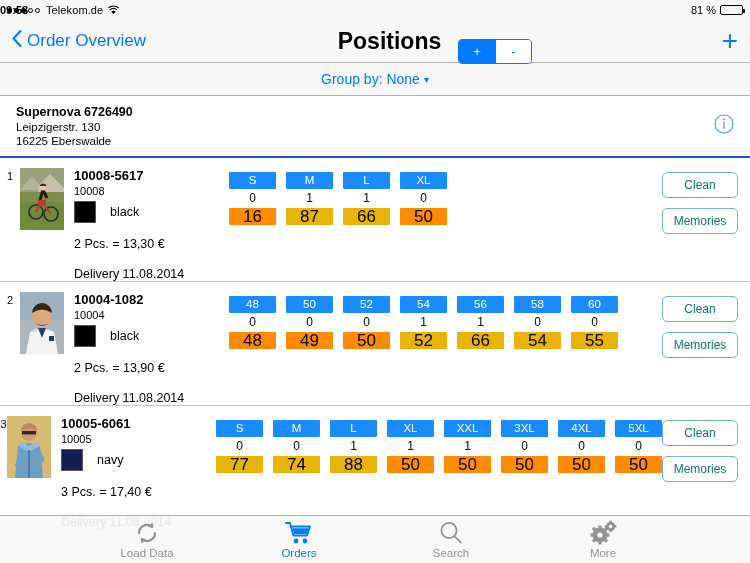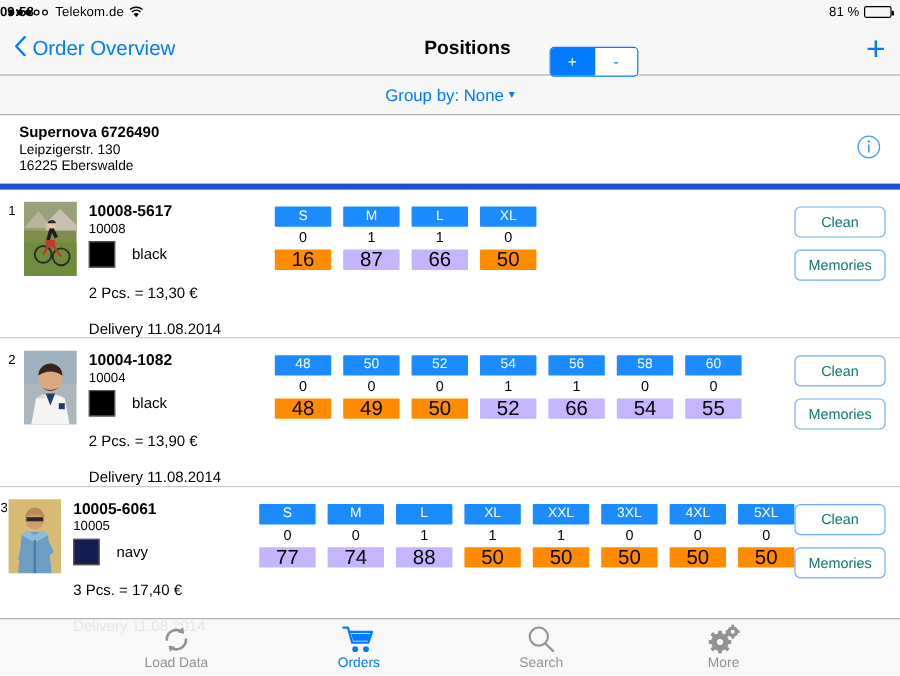--- a/index.html
+++ b/index.html
@@ -34,38 +34,38 @@
 
   
   .navbar {
     height: 43px; background: #f7f7f7;
     border-bottom: 1px solid #b2b2b2;
     display: flex; align-items: center; position: relative; padding: 0 12px;
   }
   .nav-back { display: flex; align-items: center; color: #007aff; font-size: 17px; cursor: pointer; }
   .nav-back .chev { margin-right: 5px; display: block; }
   .nav-title { position: absolute; left: 0; right: 0; text-align: center;
-               font-size: 16px; font-weight: bold; color: #000; pointer-events: none; margin-left: 29px; }
+               font-size: 23px; font-weight: bold; color: #000; pointer-events: none; margin-left: 29px; }
   .seg { position: absolute; left: 458px; top: 19px; display: flex;
          border: 1px solid #007aff; border-radius: 4px; overflow: hidden; height: 25px; z-index: 3; }
   .seg-item { width: 36px; display: flex; align-items: center; justify-content: center;
               font-size: 13px; cursor: pointer; background: #fff; color: #007aff; }
   .seg-item.on { background: #007aff; color: #fff; }
   .seg-item + .seg-item { border-left: 1px solid #007aff; }
   .nav-plus { margin-left: auto; color: #007aff; font-size: 28px; line-height: 1;
               font-weight: 300; cursor: pointer; z-index: 3; }
 
   
   .groupbar { height: 33px; background: #f7f7f7; border-bottom: 1px solid #b2b2b2;
               display: flex; align-items: center; justify-content: center;
               font-size: 14px; color: #007aff; cursor: pointer; }
   .groupbar .caret { margin-left: 4px; font-size: 10px; }
 
   
-  .cust { height: 62px; border-bottom: 5px solid #1d4ed8;
+  .cust { height: 62px; border-bottom: 2px solid #1d4ed8;
           display: flex; align-items: center; padding: 0 16px; position: relative; }
   .cust-name { font-size: 12.5px; font-weight: bold; color: #000; line-height: 15px; }
   .cust-line { font-size: 11.5px; color: #000; line-height: 14px; }
   .info-icon { position: absolute; right: 16px; top: 50%; transform: translateY(-50%); cursor: pointer; }
 
   
   .rows { position: relative; }
   .row { display: flex; border-bottom: 1px solid #c8c8c8; padding: 10px 0 0 0;
          position: relative; }
   .row-num { width: 20px; text-align: center; font-size: 11px; color: #000; padding-top: 2px; }
@@ -81,21 +81,21 @@
   .price { font-size: 12.5px; margin-top: 14px; }
   .delivery { font-size: 12.5px; margin-top: 16px; }
 
   
   .sizes { display: flex; gap: 10px; padding-top: 4px; flex: 1 1 auto; }
   .size-col { width: 47px; text-align: center; }
   .sz-head { background: #1a8cff; color: #fff; font-size: 11.5px; height: 17px;
              line-height: 17px; border-radius: 1px; }
   .sz-qty { font-size: 12px; color: #000; height: 19px; line-height: 19px; }
   .sz-stock { color: #000; font-size: 17px; height: 17px; line-height: 17px; border-radius: 1px; }
-  .sz-stock.green { background: #c4b5fd; }
+  .sz-stock.green { background: #eab308; }
   .sz-stock.orange { background: #ff8c00; }
 
   
   .actions { width: 76px; flex: 0 0 76px; margin-right: 12px; margin-left: auto;
              display: flex; flex-direction: column; gap: 10px; padding-top: 4px; }
   .act-btn { border: 1px solid #6eb0f5; border-radius: 5px; color: #0f766e;
              font-size: 12px; text-align: center; height: 26px; line-height: 24px;
              background: #fff; cursor: pointer; }
 
   

